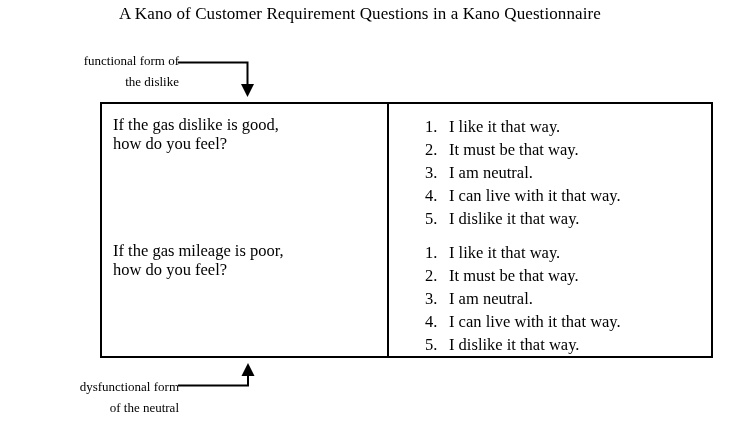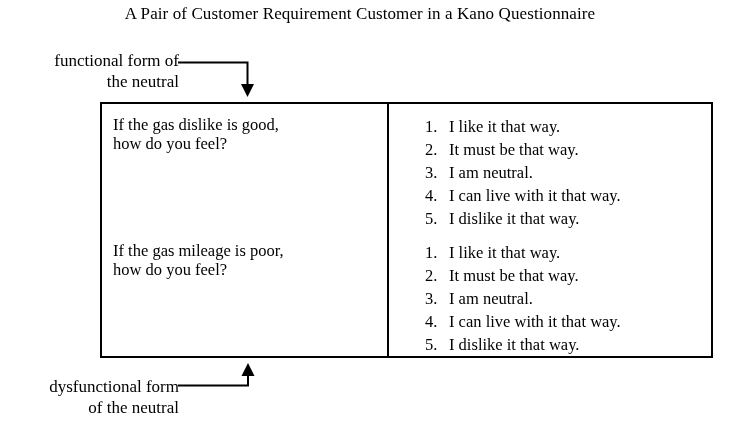--- a/index.html
+++ b/index.html
@@ -29,21 +29,21 @@
     text-align: center;
     font-size: 17px;
     line-height: 20px;
     letter-spacing: 0.1px;
     white-space: nowrap;
   }
 
   
   .callout-label {
     position: absolute;
-    font-size: 17px;
+    font-size: 13px;
     line-height: 21px;
     white-space: nowrap;
   }
   #functional-label {
     left: 7px;
     top: 50px;
     text-align: right;
     width: 172px;
   }
   #dysfunctional-label {
@@ -127,38 +127,38 @@
   .answers-list .ans {
     flex: 0 1 auto;
     text-align: right;
   }
 </style>
 </head>
 <body>
 
 <div id="canvas">
 
-  <div id="diagram-title">A Pair of Customer Requirement Customer in a Kano Questionnaire</div>
+  <div id="diagram-title">A Kano of Customer Requirement Questions in a Kano Questionnaire</div>
 
   <svg id="leader-lines" viewBox="0 0 734 424" width="734" height="424" xmlns="http://www.w3.org/2000/svg">
 
     <g>
       <path d="M 178 62.5 L 247.5 62.5 L 247.5 84" fill="none" stroke="#000000" stroke-width="2"></path>
       <polygon points="241,84 254,84 247.5,97" fill="#000000"></polygon>
     </g>
 
     <g>
       <path d="M 178 385.5 L 248 385.5 L 248 376" fill="none" stroke="#000000" stroke-width="2"></path>
       <polygon points="241.5,376 254.5,376 248,363" fill="#000000"></polygon>
     </g>
   </svg>
 
   <div id="functional-label" class="callout-label">
     <span>functional form of</span>
-    <span class="line2">the neutral</span>
+    <span class="line2">the dislike</span>
   </div>
 
   <div id="dysfunctional-label" class="callout-label">
     <span>dysfunctional form</span>
     <span class="line2">of the neutral</span>
   </div>
 
   <div id="questionnaire-table">
     <table>
       <tbody>

